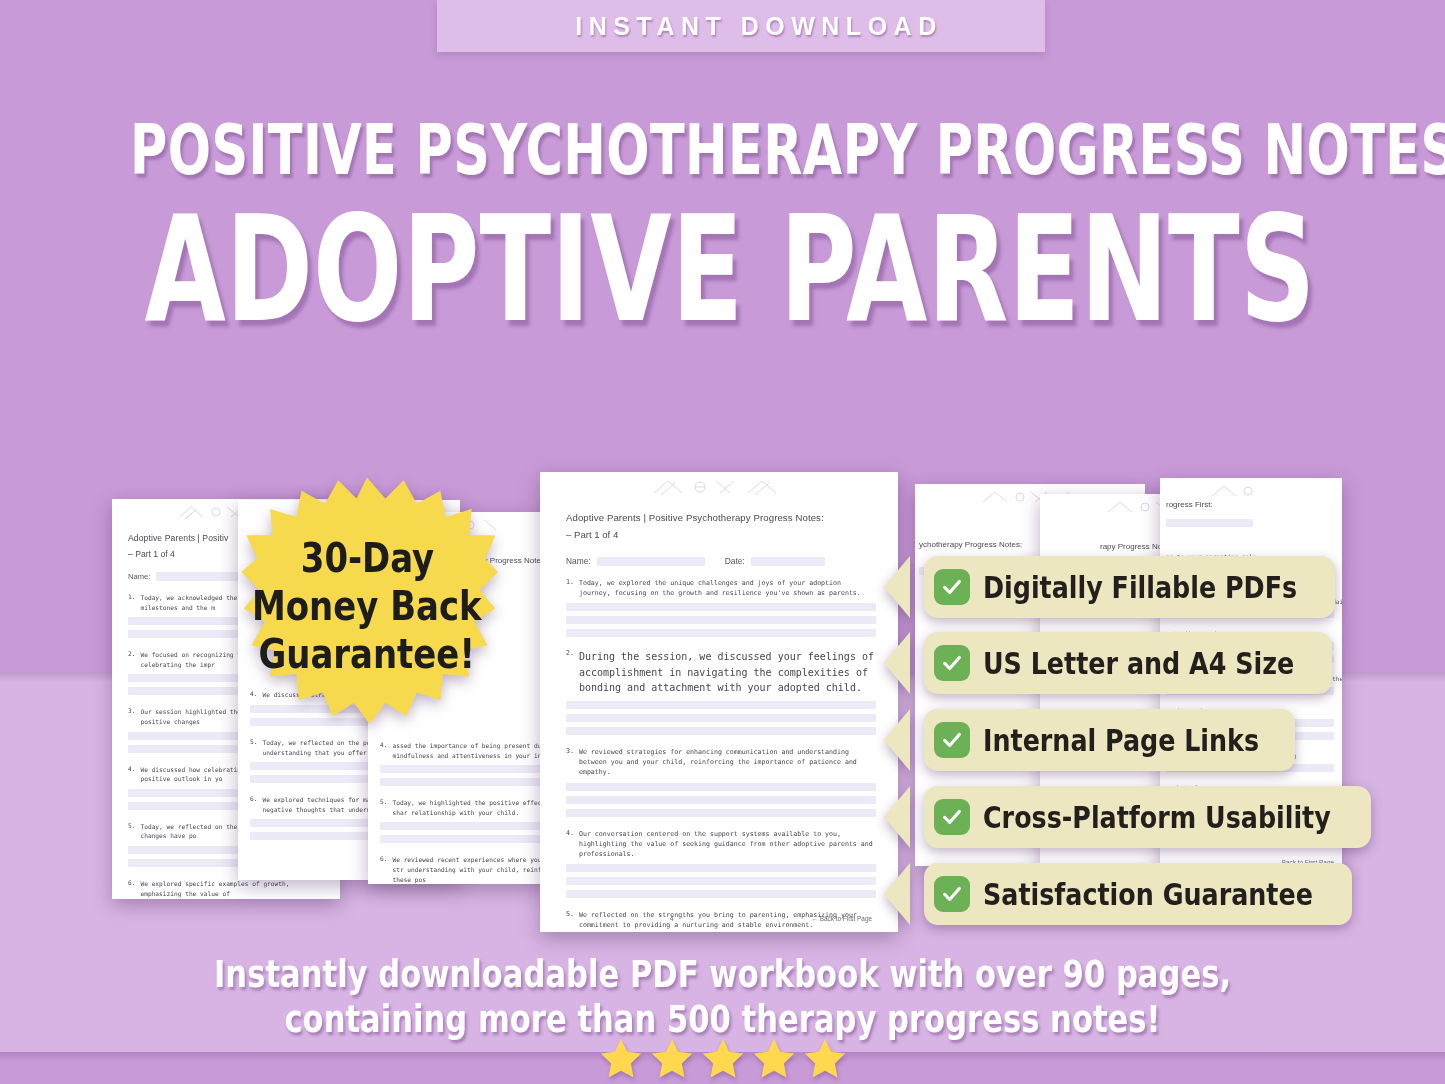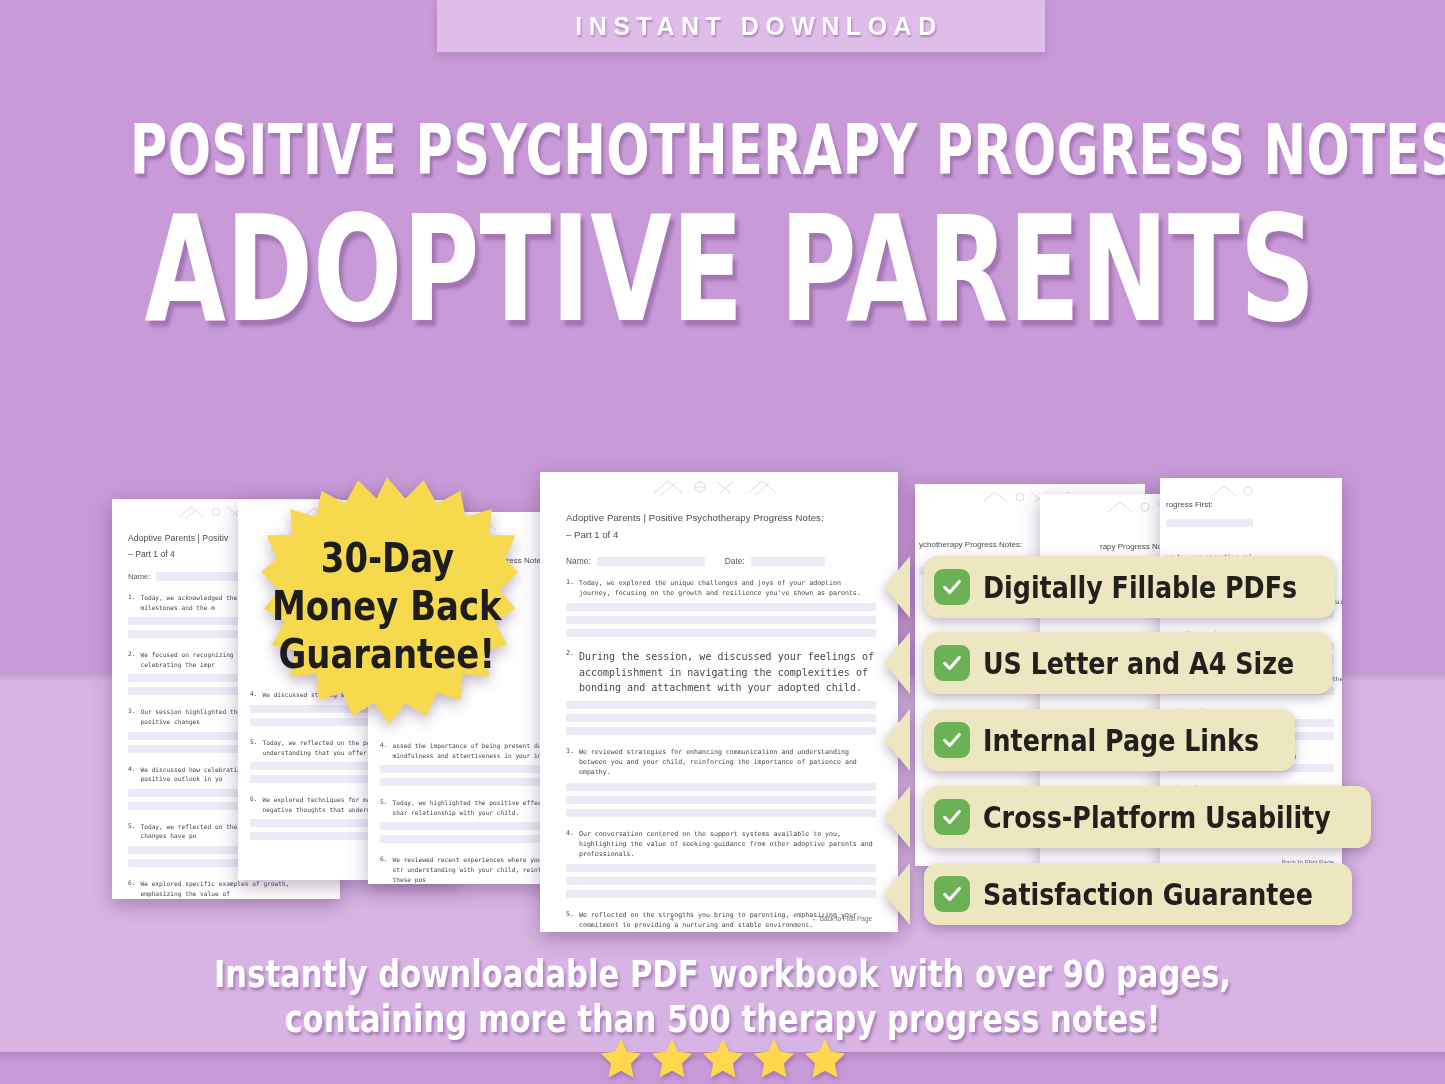--- a/index.html
+++ b/index.html
@@ -87,21 +87,21 @@
   #page-r1{left:915px;top:484px;width:230px;height:382px;}
   #page-r2{left:1040px;top:494px;width:230px;height:378px;}
   #page-r3{left:1160px;top:478px;width:182px;height:398px;}
   #page-main{left:540px;top:472px;width:358px;height:460px;z-index:6;}
 
   .pg-frag{font-size:8px;color:#4a4a55;font-family:"Liberation Sans",sans-serif;white-space:nowrap;}
   .frag-mono{font-size:6px;color:#53535d;font-family:"DejaVu Sans Mono","Liberation Mono",monospace;white-space:nowrap;}
 
   
   .burst{
-    position:absolute;left:256px;top:462px;width:262px;height:288px;z-index:9;
+    position:absolute;left:236px;top:462px;width:262px;height:288px;z-index:9;
     filter:drop-shadow(0 5px 7px rgba(70,35,90,.35));
   }
   .burst svg{display:block;}
   .burst-txt{
     position:absolute;inset:0;display:flex;flex-direction:column;
     align-items:center;justify-content:center;gap:1px;
     color:#1d1d1d;font-weight:bold;line-height:1.0;
     font-family:"DejaVu Sans Condensed","Liberation Sans Narrow","Liberation Sans",sans-serif;
   }
   .burst-txt div{transform:scaleX(.92);}

